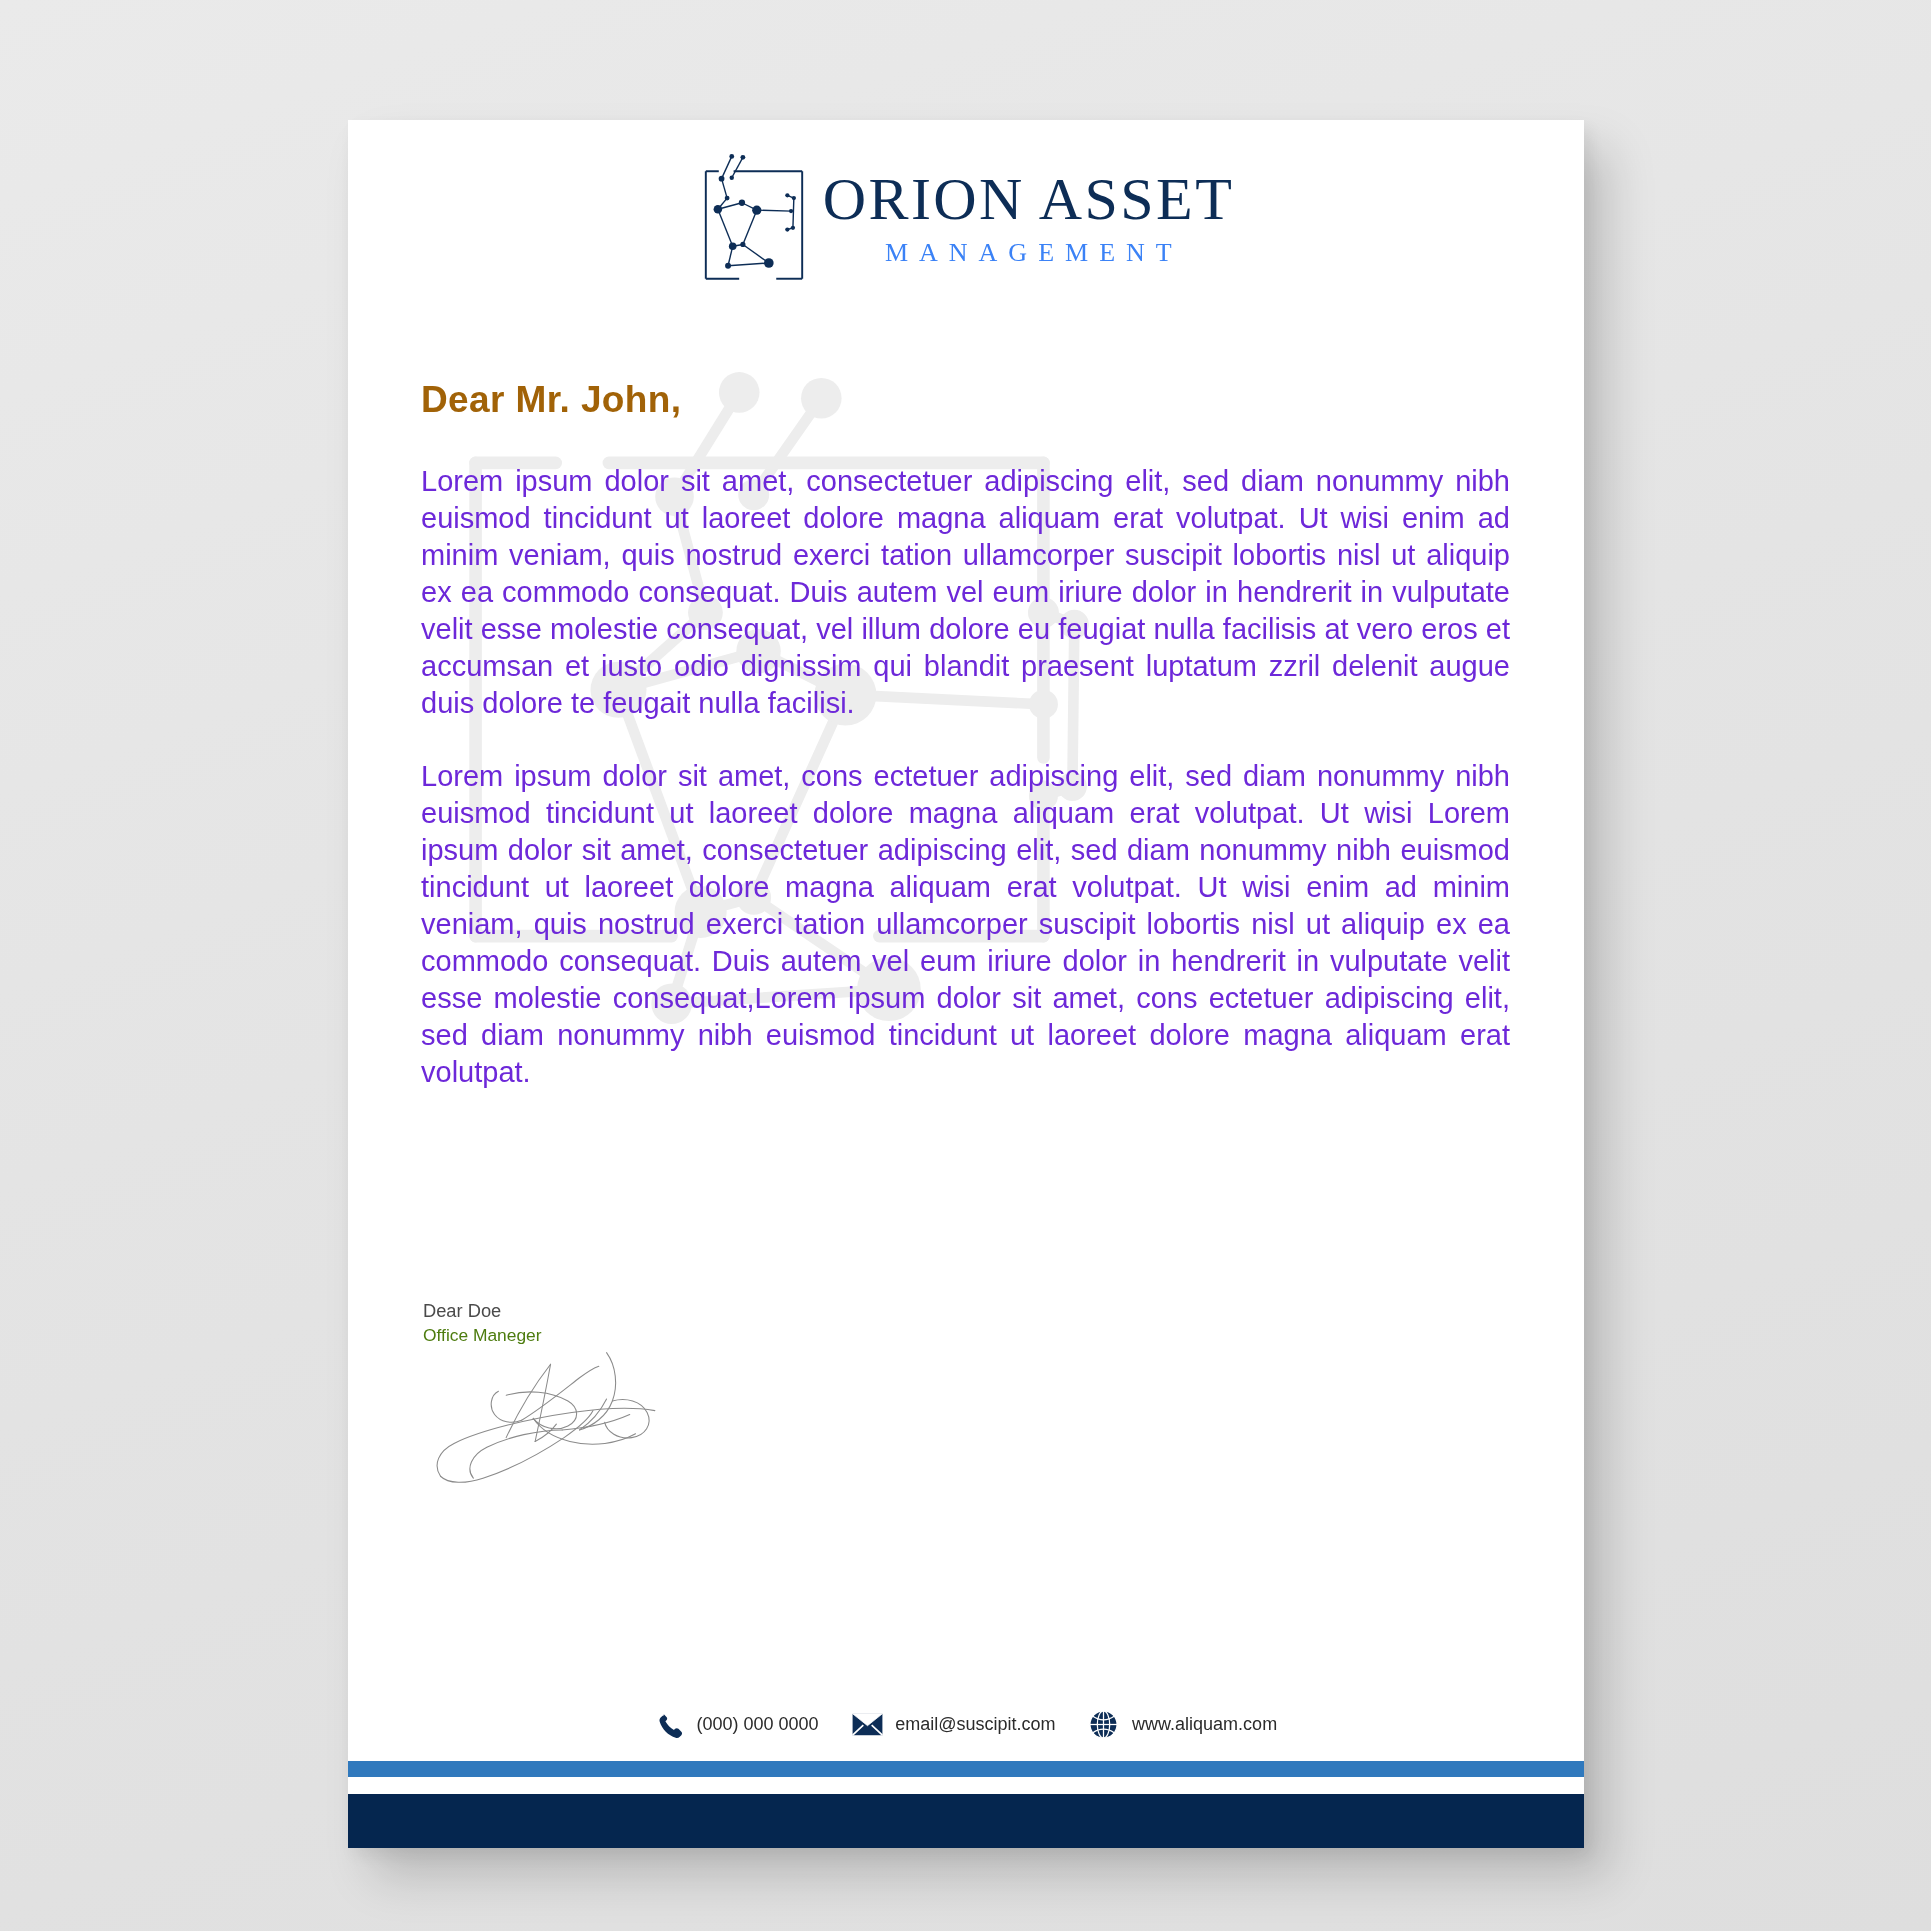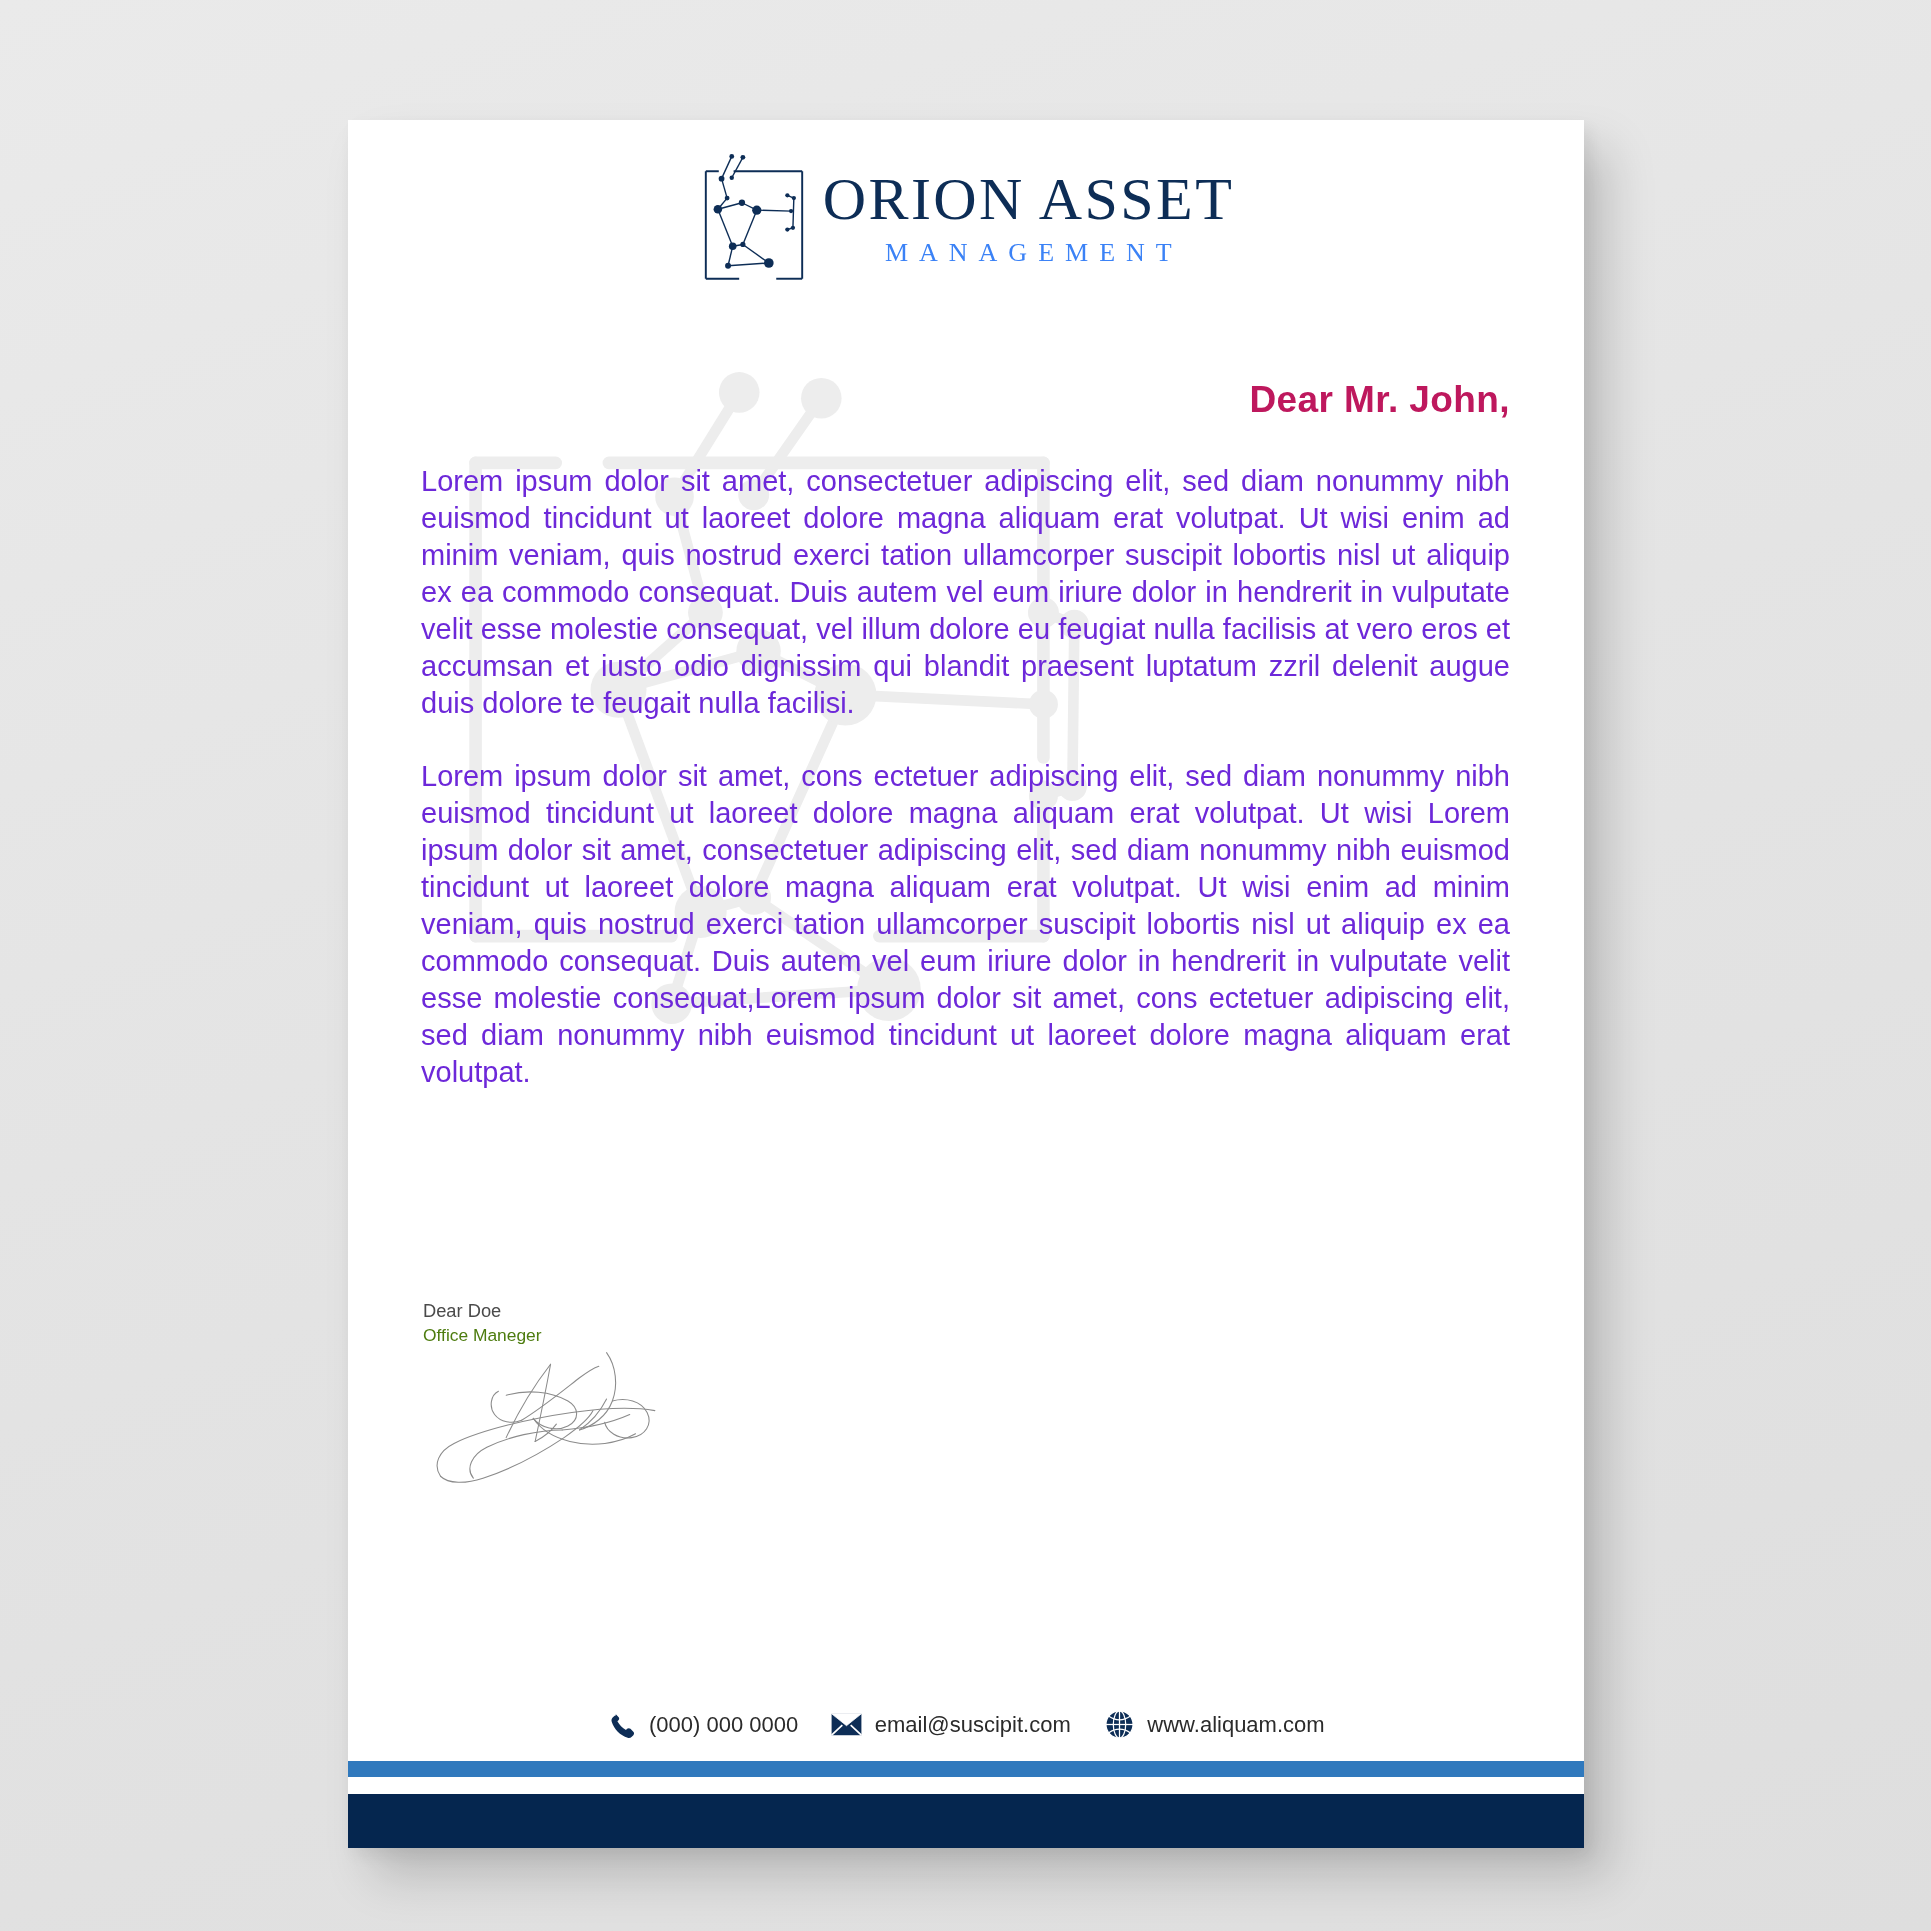--- a/index.html
+++ b/index.html
@@ -77,24 +77,23 @@
   #letter {
     position: absolute;
     left: 73px;
     top: 259px;
     width: 1089px;
   }
 
   #salutation {
     font-size: 37px;
     font-weight: bold;
-    color: #be185d;
+    color: #a16207;
     letter-spacing: 0.4px;
     margin-bottom: 42px;
-    text-align: right;
   }
 
   .body-para {
     font-size: 29px;
     line-height: 37px;
     color: #6d28d9;
     text-align: justify;
     text-justify: inter-word;
   }
   .body-para + .body-para { margin-top: 36px; }
@@ -134,21 +133,21 @@
     align-items: center;
     justify-content: center;
     gap: 33px;
   }
   .contact-item {
     display: flex;
     align-items: center;
     gap: 12.6px;
   }
   .contact-item .label {
-    font-size: 22px;
+    font-size: 18px;
     color: #2b2b2b;
     white-space: nowrap;
   }
   .contact-icon { display: block; }
 
   #bar-blue {
     position: absolute;
     left: 0; right: 0;
     bottom: 71px;
     height: 16.4px;

